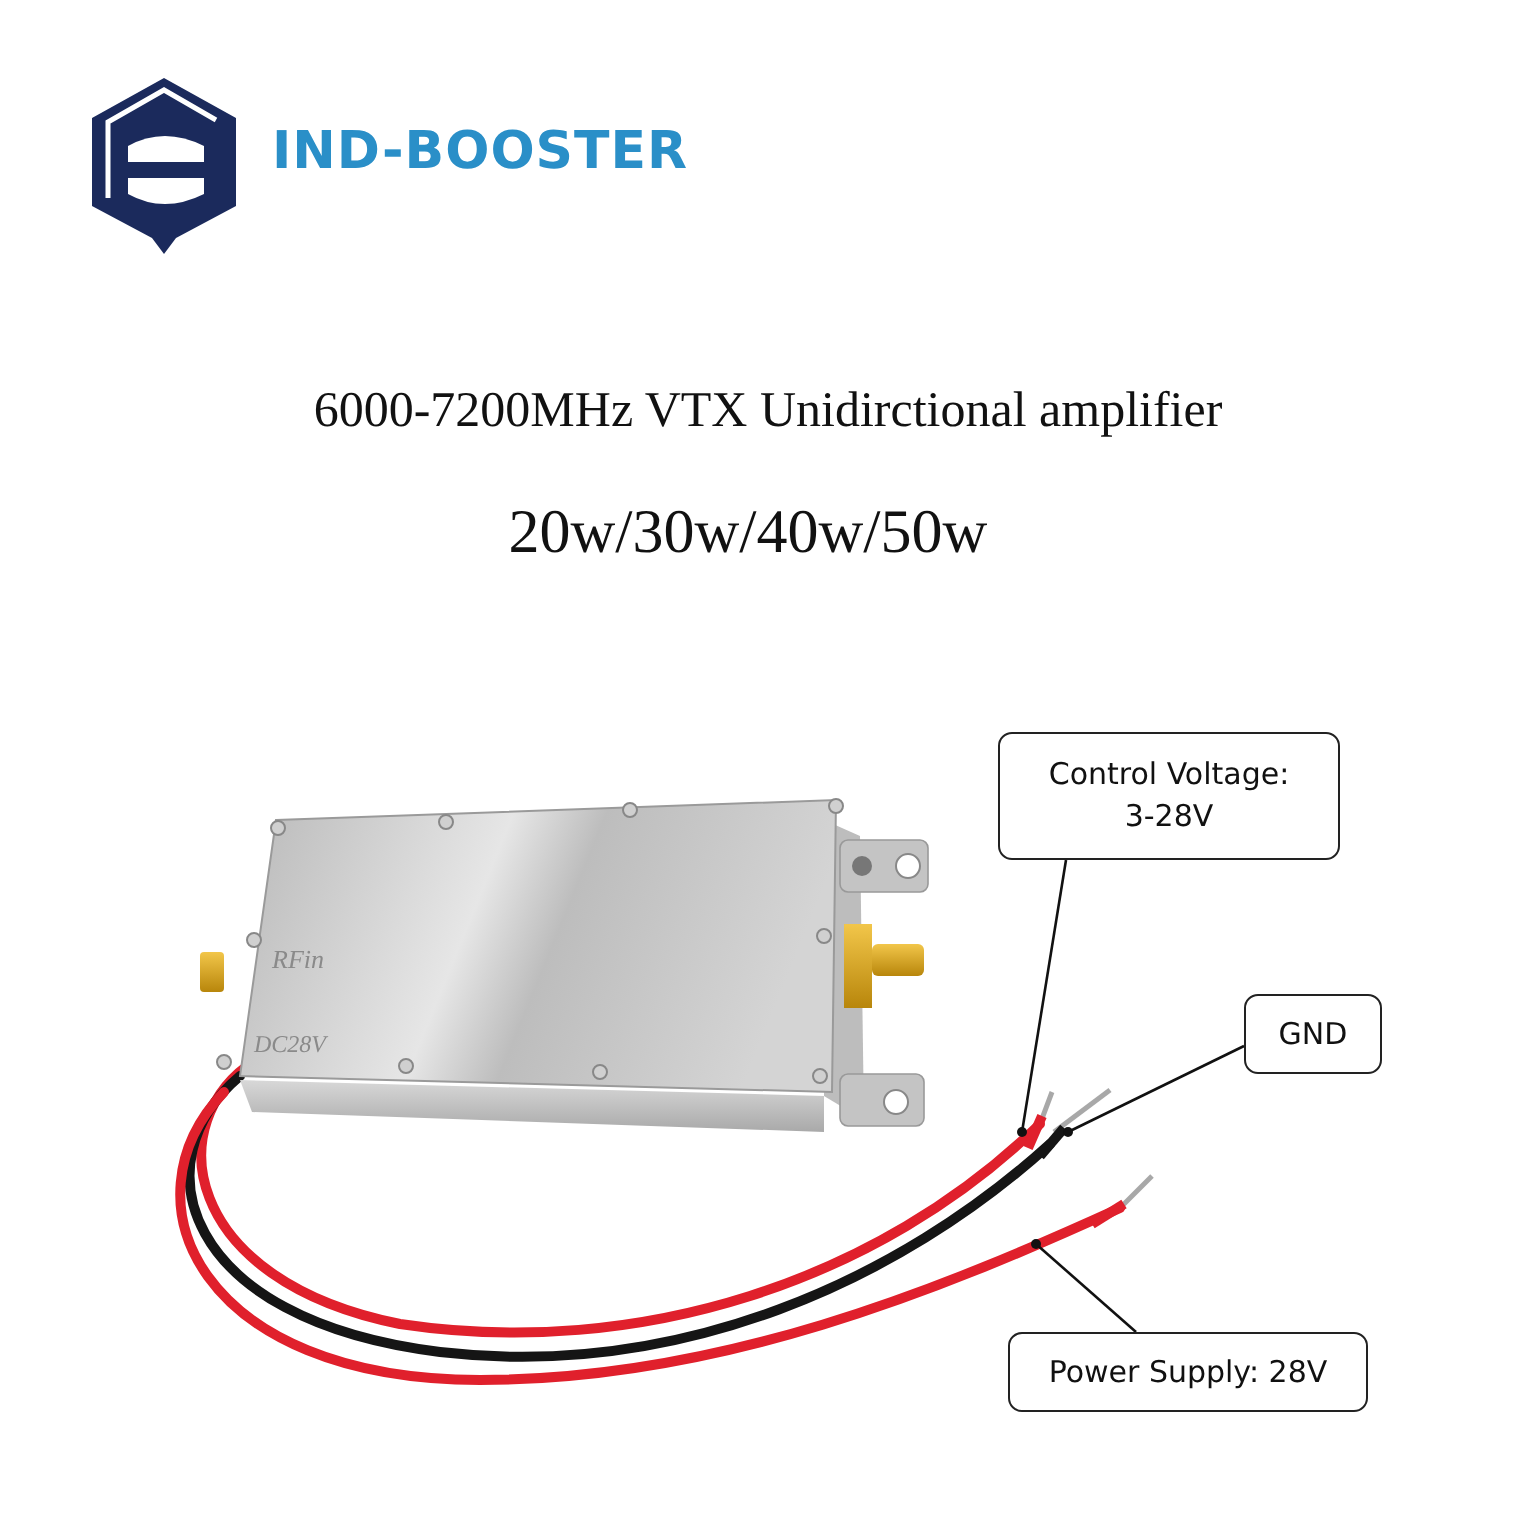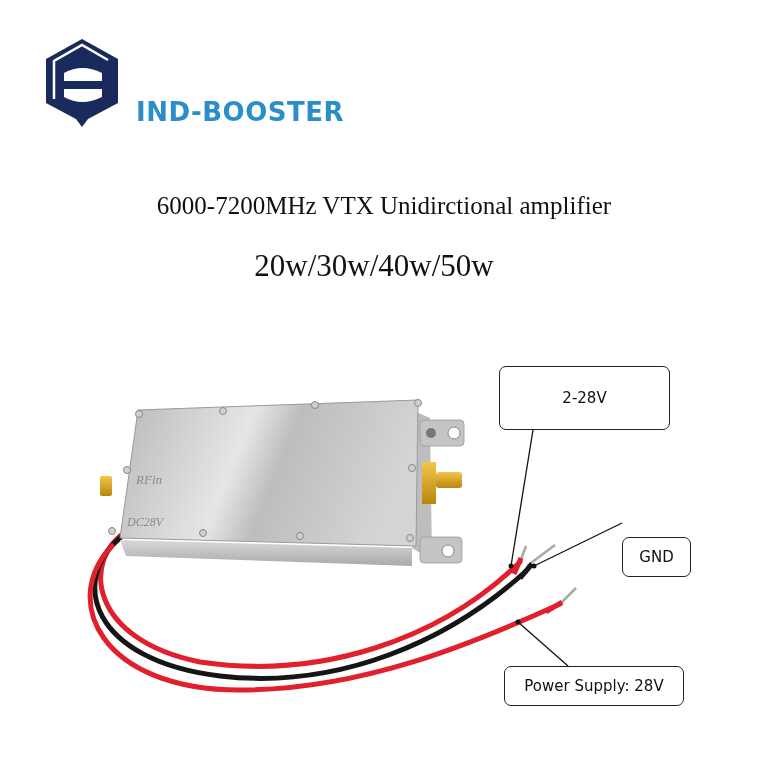--- a/index.html
+++ b/index.html
@@ -1,25 +1,25 @@
 <!DOCTYPE html>
 <html><head>
 <meta charset="utf-8">
 <style>
   html, body { margin:0; padding:0; background:#ffffff; }
   body { width:768px; height:768px; position:relative; overflow:hidden; font-family:"DejaVu Sans", sans-serif; }
   .logo { position:absolute; left:44px; top:37px; width:76px; height:92px; }
-  .brand { position:absolute; left:136px; top:61px; font-family:"DejaVu Sans", sans-serif; font-size:26px; font-weight:bold; letter-spacing:0.5px;margin-top:36px; }
+  .brand { position:absolute; left:136px; top:61px; font-family:"DejaVu Sans", sans-serif; font-size:26px; font-weight:bold; letter-spacing:0.5px; }
   .title { position:absolute; left:0; width:768px; text-align:center; font-family:"Liberation Serif", serif; color:#111; }
   .title.l1 { top:192px; font-size:25px; left:0px; }
   .title.l2 { top:248px; font-size:31px; left:-10px; }
   .scene { position:absolute; left:0; top:0; width:768px; height:768px; }
   .callout { position:absolute; background:#fff; border:1.5px solid #222; border-radius:7px; font-family:"DejaVu Sans", sans-serif; font-size:15px; color:#111; text-align:center; box-sizing:border-box; display:flex; align-items:center; justify-content:center; line-height:1.4; }
   .callout.cv { left:499px; top:366px; width:171px; height:64px; flex-direction:column; }
-  .callout.gnd { left:622px; top:497px; width:69px; height:40px;margin-top:40px; }
+  .callout.gnd { left:622px; top:497px; width:69px; height:40px; }
   .callout.ps { left:504px; top:666px; width:180px; height:40px; }
   .label-etch { font-family:"Liberation Serif", serif; font-style:italic; fill:#8a8a8a; }
 </style>
 </head>
 <body>
 
 <svg class="logo" viewBox="0 0 76 92">
   <polygon points="38,2 74,22 74,66 44,82 38,90 32,82 2,66 2,22" fill="#1b2a5c"></polygon>
   <polyline points="10,62 10,24 38,8 64,23" fill="none" stroke="#ffffff" stroke-width="2.5"></polyline>
   <path d="M20,36 Q38,26 58,36 L58,44 L20,44 Z" fill="#ffffff"></path>
@@ -104,20 +104,21 @@
     <line x1="568" y1="666" x2="518" y2="622"></line>
   </g>
   <g fill="#111">
     <circle cx="511" cy="566" r="2.5"></circle>
       <circle cx="534" cy="566" r="2.5"></circle>
       <circle cx="518" cy="622" r="2.5"></circle>
   </g>
 </svg>
 
 <div class="callout cv">
-  <span>2-28V</span>
+  <span>Control Voltage:</span>
+  <span>3-28V</span>
 </div>
 <div class="callout gnd">
   <span>GND</span>
 </div>
 <div class="callout ps">
   <span>Power Supply: 28V</span>
 </div>
 
 </body></html>

